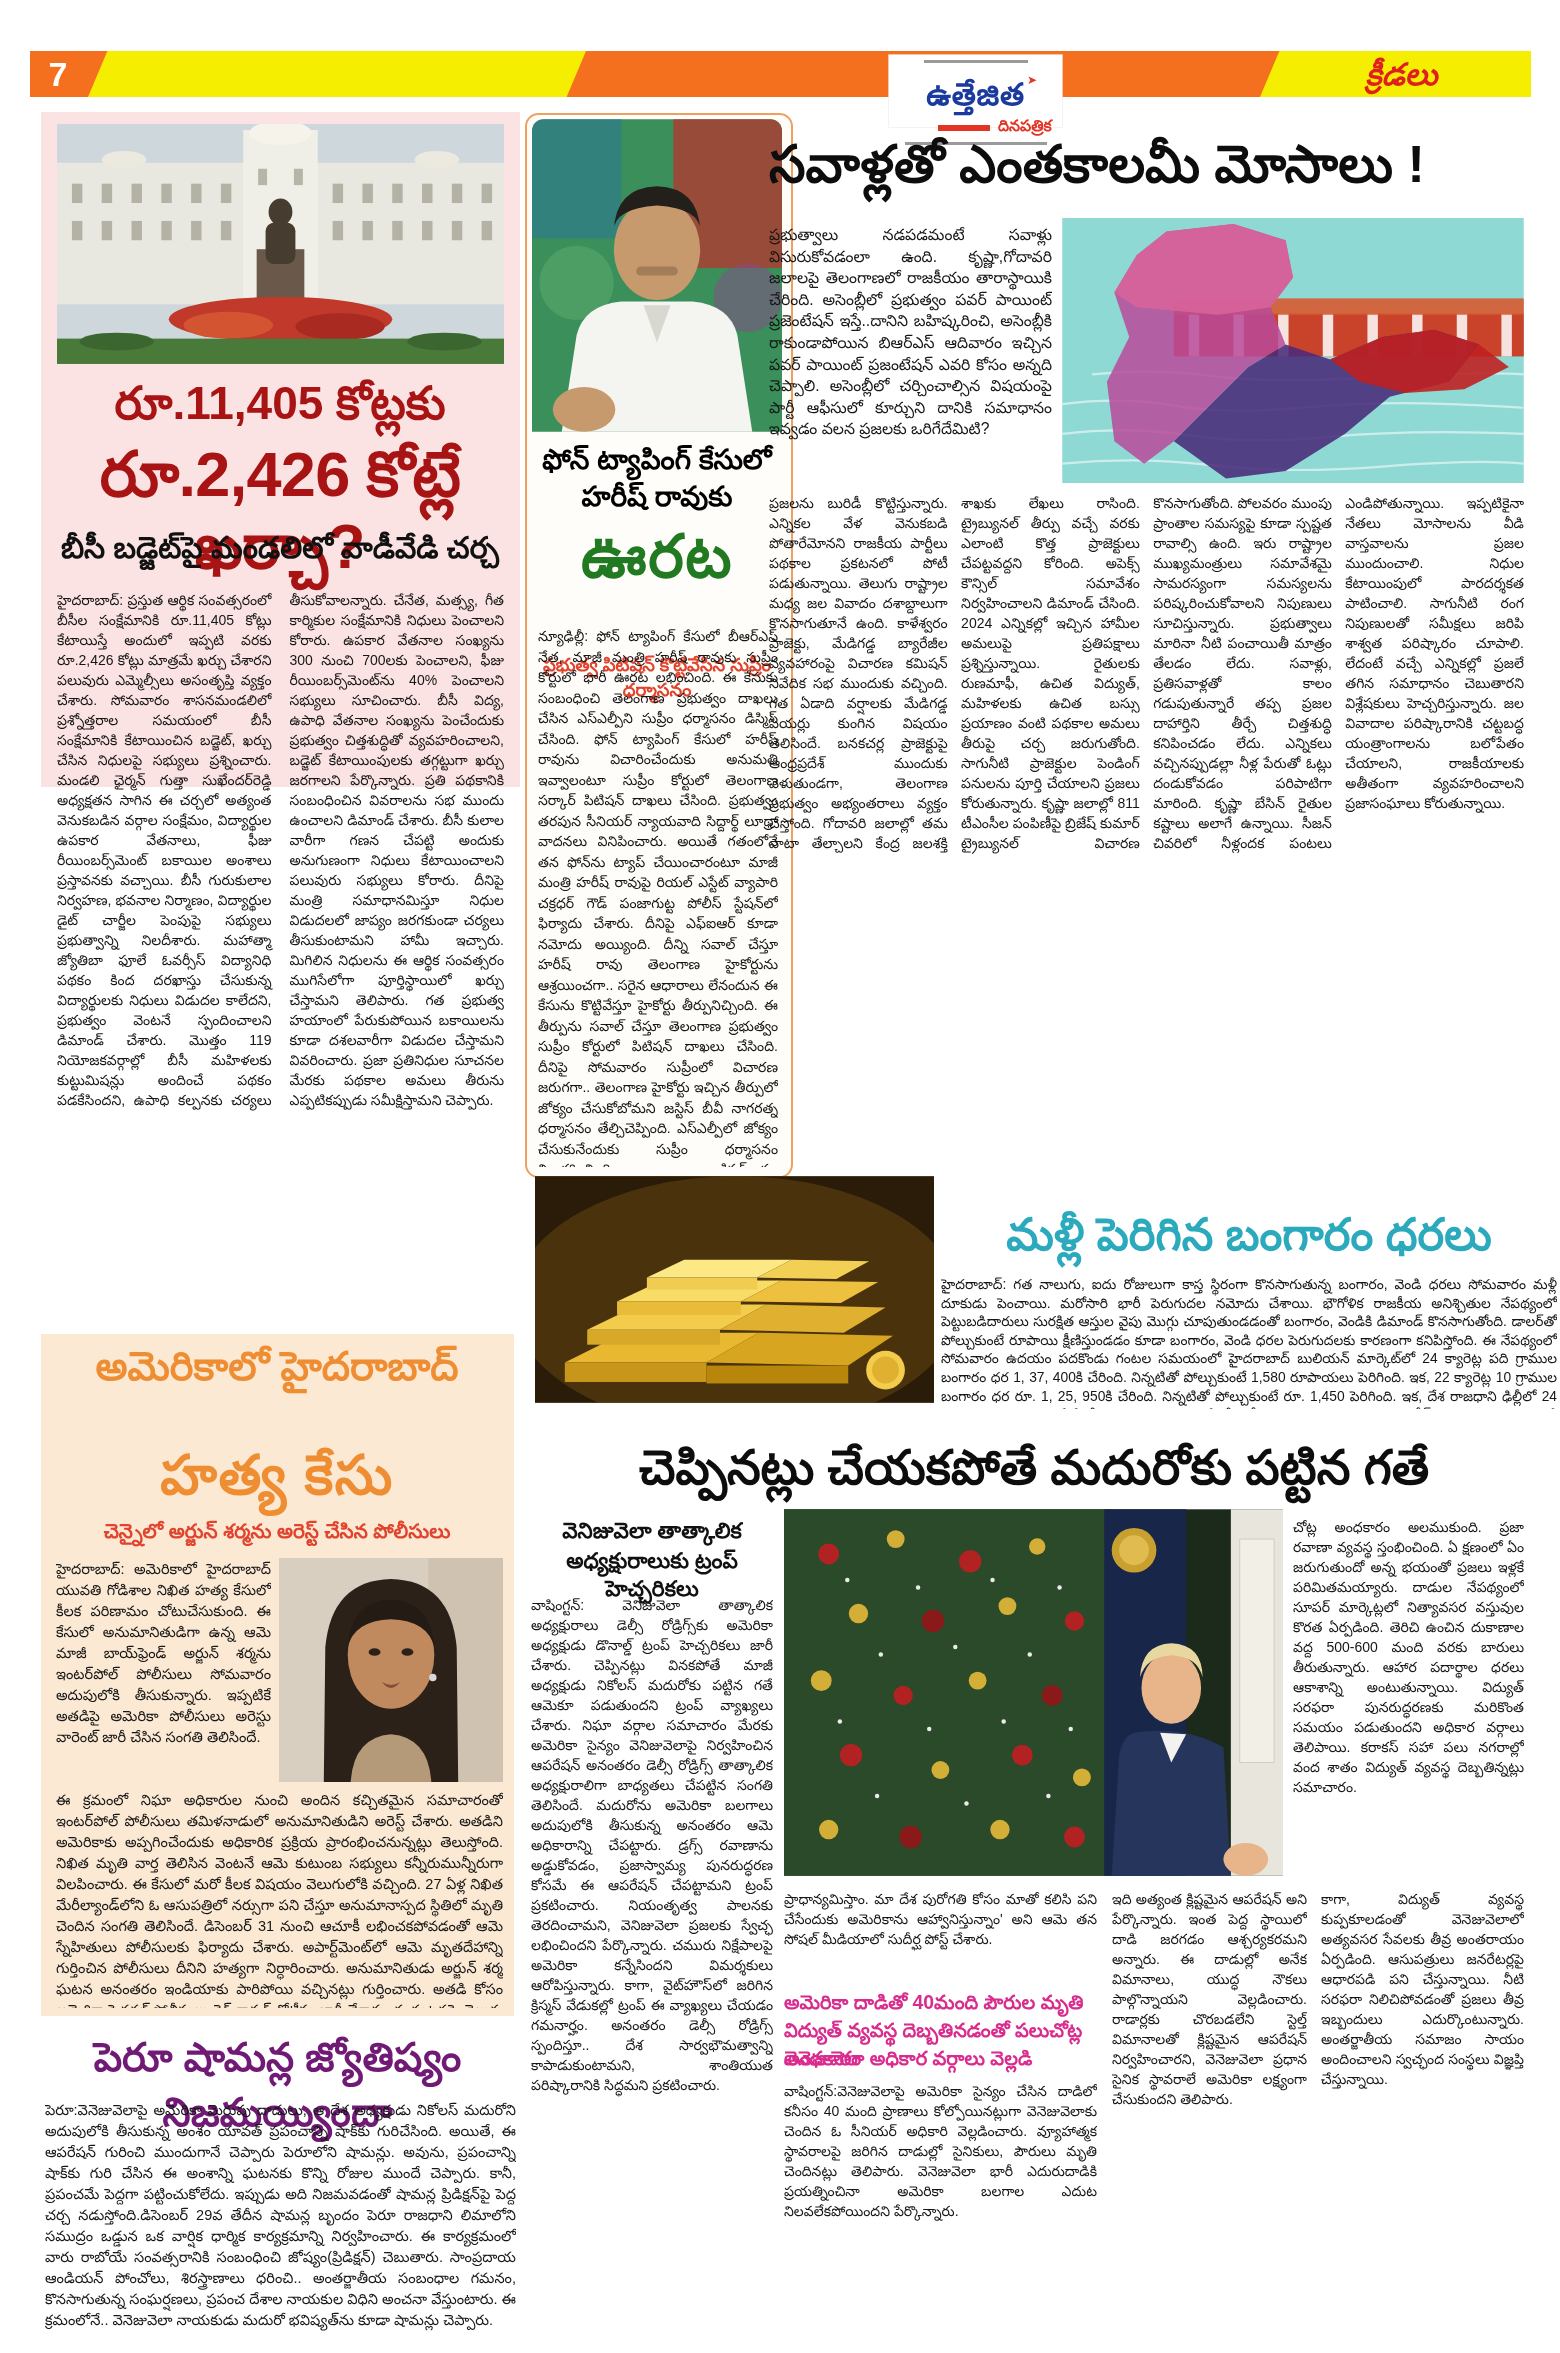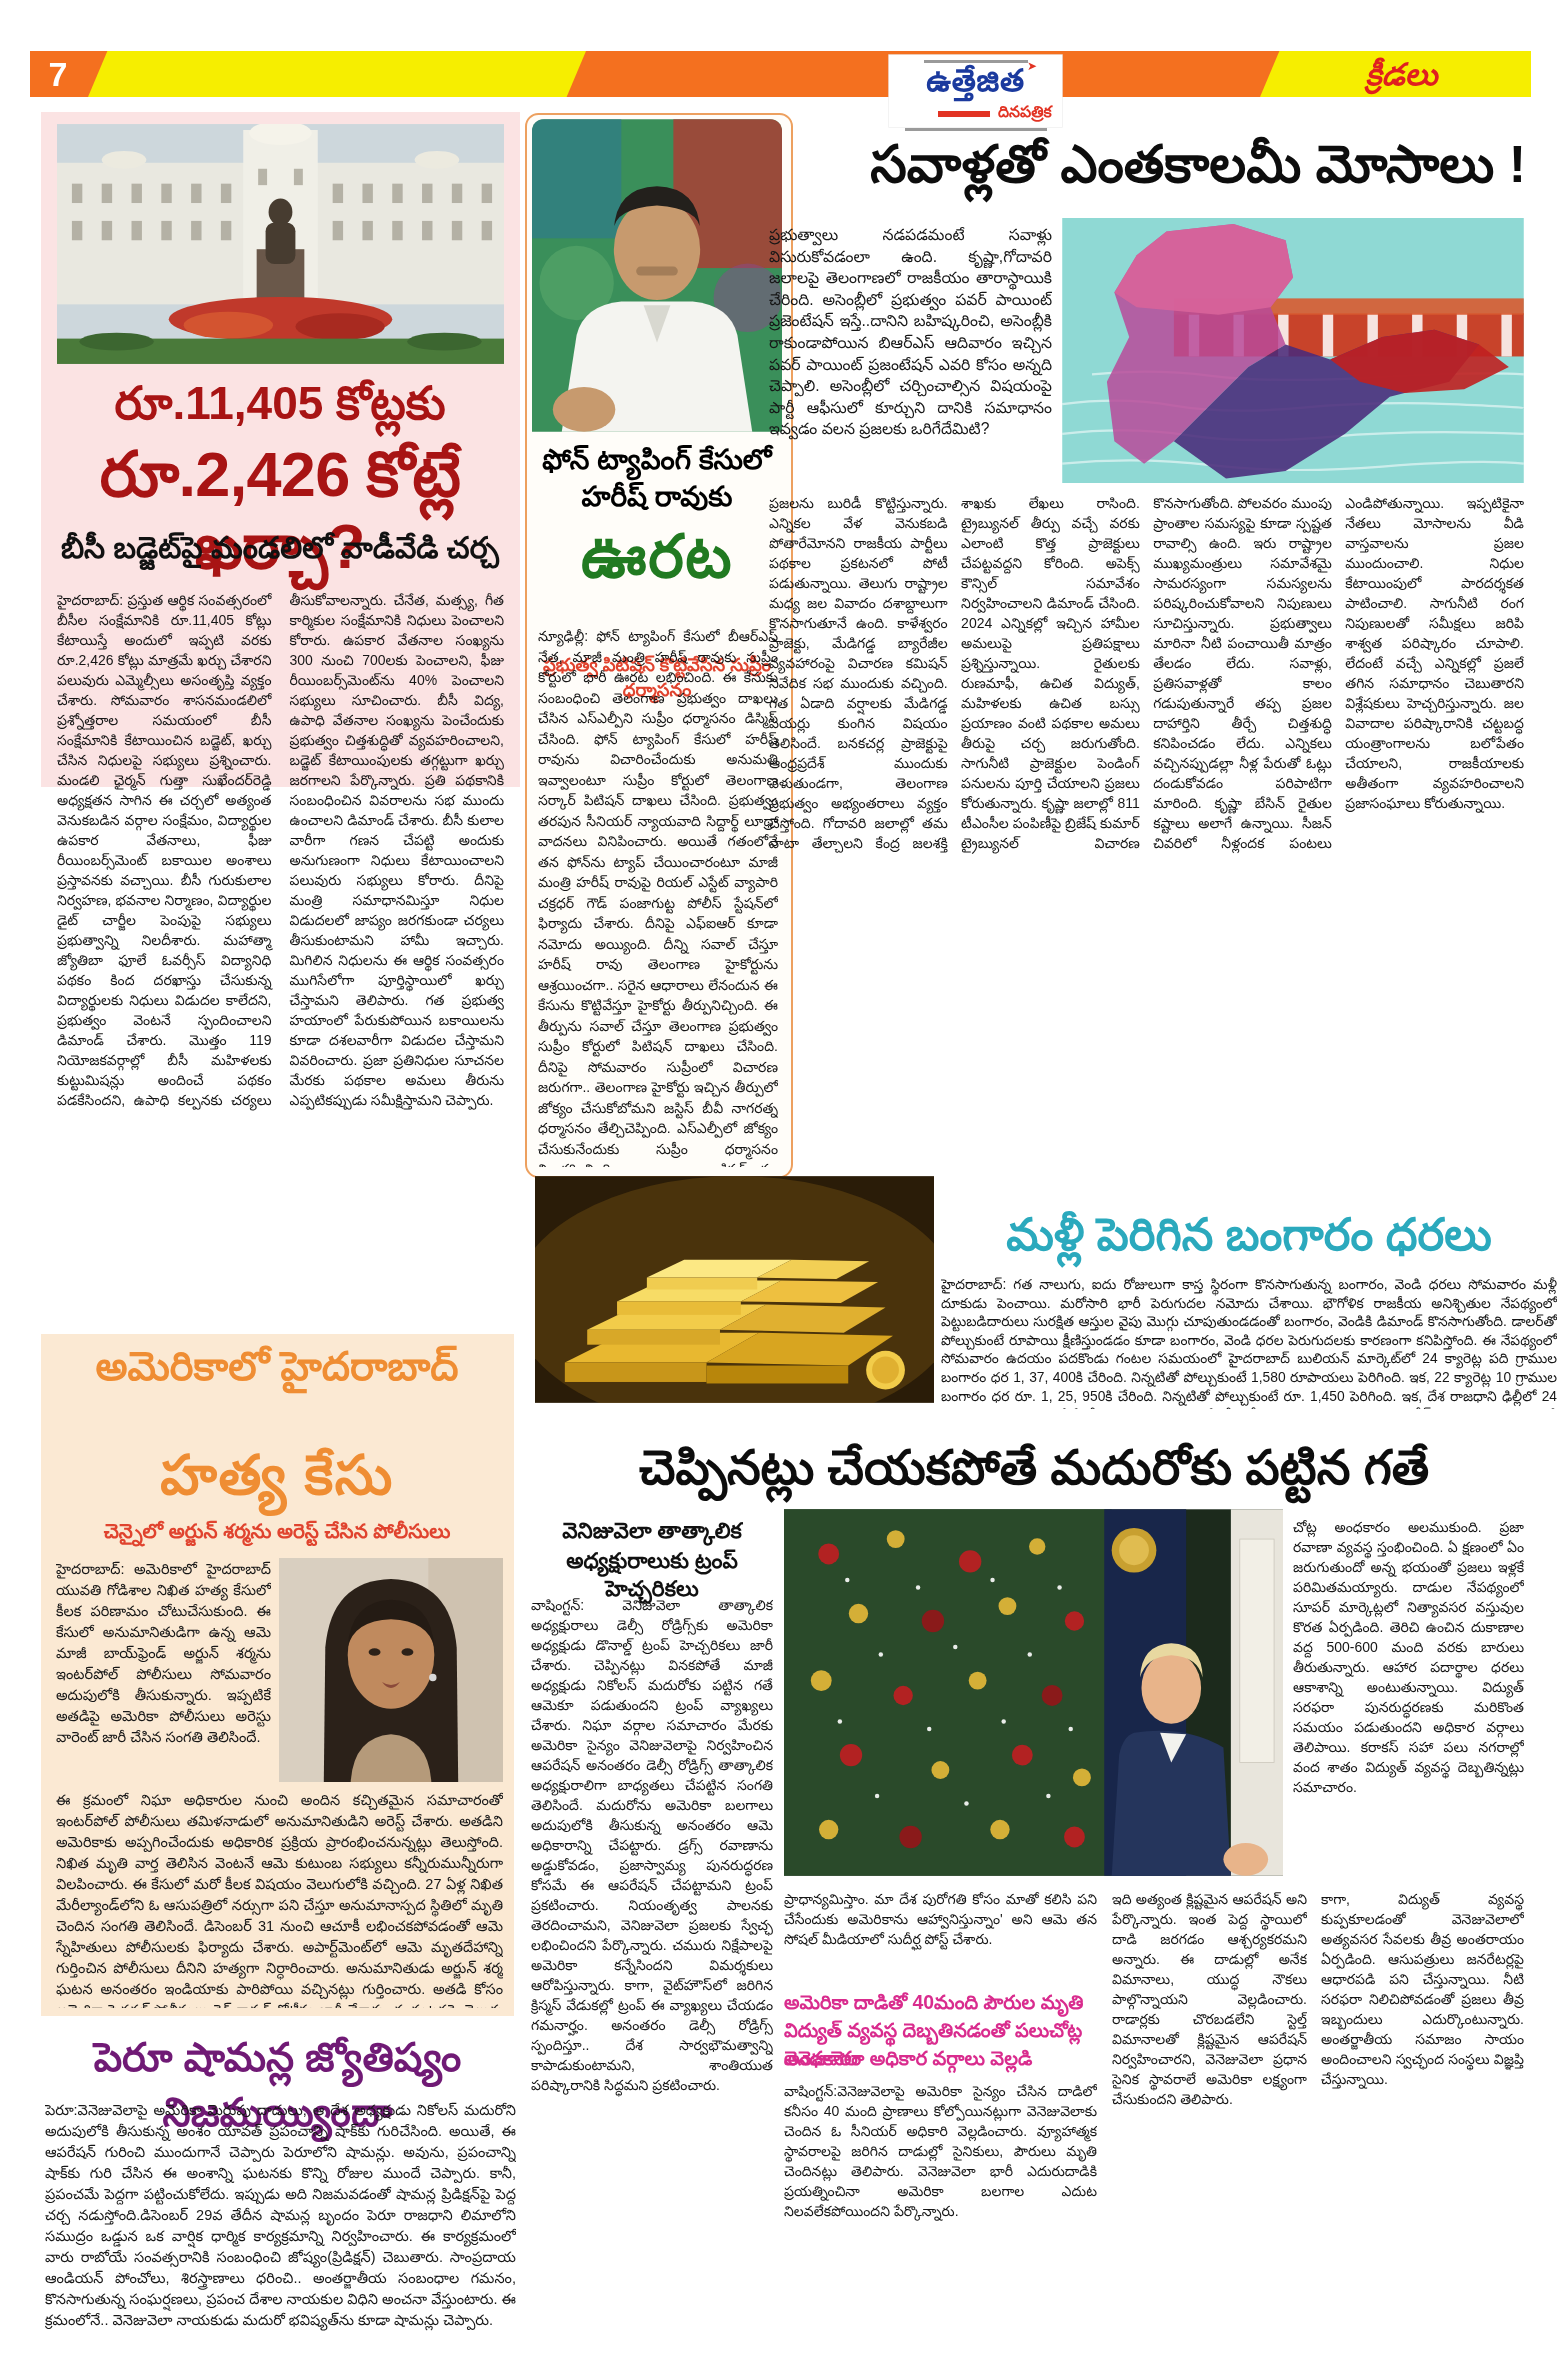--- a/index.html
+++ b/index.html
@@ -33,21 +33,21 @@
 
   
   .hbox{border:2.2px solid #eda05f;border-radius:13.4px;background:#fffdf9;}
   .kick1{color:#000000;font-weight:800;font-size:28px;}
   .kick2{color:#000000;font-weight:700;font-size:28px;}
   .kick3{color:#217a21;font-weight:900;font-size:60px;letter-spacing:1.5px;}
   .redsub{color:#e0432e;font-weight:800;font-size:18px;}
   .h-body{font-size:14px;line-height:20.5px;}
 
   
-  .ch-head{color:#0d0d0d;font-weight:900;font-size:52px;text-align:right;}
+  .ch-head{color:#0d0d0d;font-weight:900;font-size:52px;}
   .ch-lead{font-size:15.7px;line-height:21.6px;}
   .ch-body{font-size:14px;line-height:20px;column-count:4;column-gap:13.4px;}
 
   
   .gold-head{color:#2ba9bd;font-weight:900;font-size:45px;}
   .gold-body{font-size:13.8px;line-height:18.6px;}
 
   
   .peachbox{background:#fbe9d3;}
   .nik-h{color:#ef8d33;font-weight:900;}
@@ -77,21 +77,21 @@
   <div class="abs hbar" style="left:30px;top:51px;width:1501px;height:46px;"></div>
   <div class="abs numbox" style="left:31px;top:51px;width:54px;height:46px;">
     <span>7</span>
   </div>
   <div class="abs ypar" style="left:88px;top:51px;width:498px;height:46px;"></div>
   <div class="abs ypar2" style="left:1260px;top:51px;width:271px;height:46px;"></div>
   <div class="abs sports center" style="left:1312px;top:57px;width:179px;">క్రీడలు</div>
 
   <div class="abs logobox" style="left:889px;top:55px;width:173px;height:72px;">
     <div class="tinybar" style="margin:4.5px auto 0;width:104px;"></div>
-    <div class="center" style="margin-top:0;position:relative;">
+    <div class="center" style="margin-top:14px;position:relative;">
       <span class="masthead">ఉత్తేజిత</span>
       <span style="position:absolute;top:-4.5px;right:25px;color:#e23323;font-size:12px;">➤</span>
     </div>
     <div style="display:flex;align-items:center;justify-content:flex-end;padding:0 10.4px;gap:7.5px;margin-top:-3px;">
       <span class="tinybarred" style="width:52px;"></span>
       <span class="mastsub">దినపత్రిక</span>
     </div>
     <div class="tinybar" style="margin:3px auto 0;width:142px;height:3px;"></div>
   </div>
 

